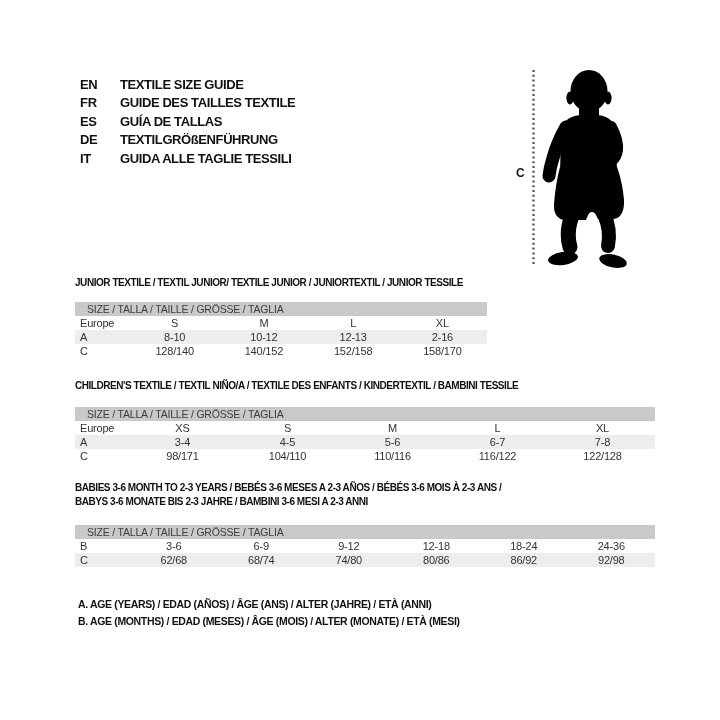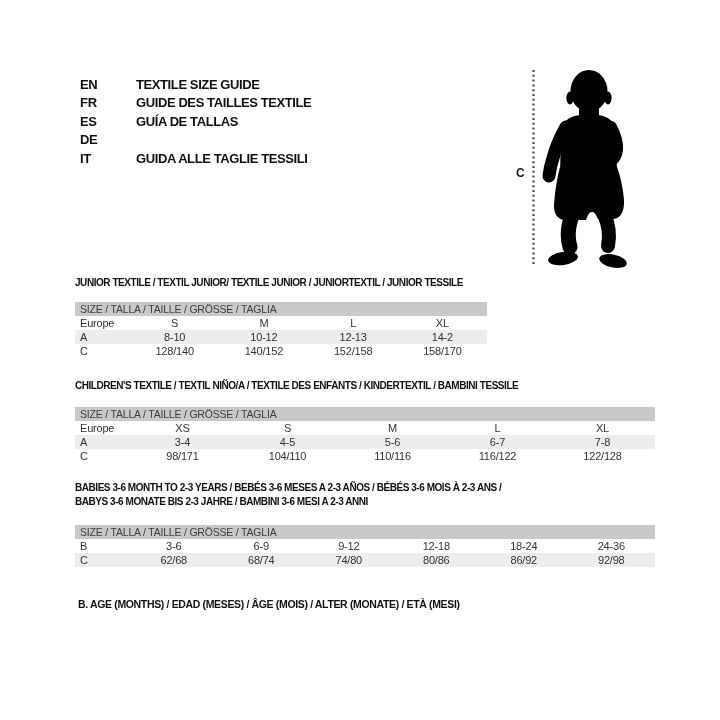--- a/index.html
+++ b/index.html
@@ -3,39 +3,39 @@
 <meta charset="utf-8">
 <style>
   html,body { margin:0; padding:0; }
   body { width:720px; height:720px; font-family:"Liberation Sans", sans-serif; }
   .page {
     position:relative; width:720px; height:720px;
     background:var(--bg,#fff); overflow:hidden;
   }
   
   #lang-list { position:absolute; left:80px; top:75px; }
-  .lang-row { display:flex; height:18.5px; align-items:center;gap:16px; }
+  .lang-row { display:flex; height:18.5px; align-items:center; }
   .lang-code { width:40px; font-weight:bold; font-size:13px; letter-spacing:-0.3px; color:#111; }
   .lang-label { font-weight:bold; font-size:13px; letter-spacing:-0.4px; color:#111; white-space:nowrap; }
   
   #figure { position:absolute; left:500px; top:55px; width:180px; height:230px; }
   #figure svg { position:absolute; left:0; top:0; }
   .c-label { position:absolute; left:16px; top:111px; font-size:12px; font-weight:600; color:#1a1a1a; }
   
   .tsec { position:absolute; left:75px; }
   .tsec.t0 { top:276px; width:412px; }
   .tsec.t1 { top:379px; width:580px; }
   .tsec.t2 { top:481px; width:580px; }
   .ttitle { font-weight:bold; font-size:10px; line-height:14px; letter-spacing:-0.45px;
             color:#111; white-space:nowrap; }
   .tsec.t0 .titles { margin-bottom:12px; }
   .tsec.t1 .titles { margin-bottom:14px; }
   .tsec.t2 .titles { margin-bottom:16px; }
   .sizebar { height:14px; line-height:14px; background:var(--hdrbg,#c9c9c9);
-             color:var(--hdrtx,#3d3d3d); font-size:10.5px; padding-left:5px;
+             color:var(--hdrtx,#3d3d3d); font-size:10.5px; padding-left:12px;
              letter-spacing:-0.2px; white-space:nowrap; }
   .trow { display:grid; height:14px; align-items:center; font-size:11px;
           color:var(--celltx,#333); letter-spacing:-0.2px; }
   .trow.shaded { background:var(--shade,#ededed); }
   .rlabel { padding-left:5px; text-align:left; }
   .tcell { text-align:center; }
   
   #footnotes { position:absolute; left:78px; top:596px; }
   .fnote { font-weight:bold; font-size:10.5px; line-height:16.5px; letter-spacing:-0.35px;
            color:#111; white-space:nowrap; }
@@ -53,20 +53,21 @@
       <div class="lang-row">
         <span class="lang-code">FR</span>
         <span class="lang-label">GUIDE DES TAILLES TEXTILE</span>
       </div>
       <div class="lang-row">
         <span class="lang-code">ES</span>
         <span class="lang-label">GUÍA DE TALLAS</span>
       </div>
       <div class="lang-row">
         <span class="lang-code">DE</span>
+        <span class="lang-label">TEXTILGRÖßENFÜHRUNG</span>
       </div>
       <div class="lang-row">
         <span class="lang-code">IT</span>
         <span class="lang-label">GUIDA ALLE TAGLIE TESSILI</span>
       </div>
     </div>
 
   <div id="figure">
     <svg width="180" height="230" viewBox="0 0 180 230">
       <line x1="33.5" y1="15" x2="33.5" y2="211" stroke="#5a5a5a" stroke-width="2.4" stroke-dasharray="2 2.8"></line>
@@ -101,21 +102,21 @@
           <span class="tcell">S</span>
           <span class="tcell">M</span>
           <span class="tcell">L</span>
           <span class="tcell">XL</span>
         </div>
         <div class="trow shaded" style="grid-template-columns: 55px repeat(4, 1fr);">
           <span class="rlabel">A</span>
           <span class="tcell">8-10</span>
           <span class="tcell">10-12</span>
           <span class="tcell">12-13</span>
-          <span class="tcell">14-2</span>
+          <span class="tcell">2-16</span>
         </div>
         <div class="trow" style="grid-template-columns: 55px repeat(4, 1fr);">
           <span class="rlabel">C</span>
           <span class="tcell">128/140</span>
           <span class="tcell">140/152</span>
           <span class="tcell">152/158</span>
           <span class="tcell">158/170</span>
         </div>
       </div>
       <div class="tsec t1">
@@ -169,16 +170,17 @@
           <span class="tcell">68/74</span>
           <span class="tcell">74/80</span>
           <span class="tcell">80/86</span>
           <span class="tcell">86/92</span>
           <span class="tcell">92/98</span>
         </div>
       </div>
     </div>
 
   <div id="footnotes">
+      <div class="fnote">A. AGE (YEARS) / EDAD (AÑOS) / ÂGE (ANS) / ALTER (JAHRE) / ETÀ (ANNI)</div>
       <div class="fnote">B. AGE (MONTHS) / EDAD (MESES) / ÂGE (MOIS) / ALTER (MONATE) / ETÀ (MESI)</div>
     </div>
 
 </div>
 
 </body></html>

